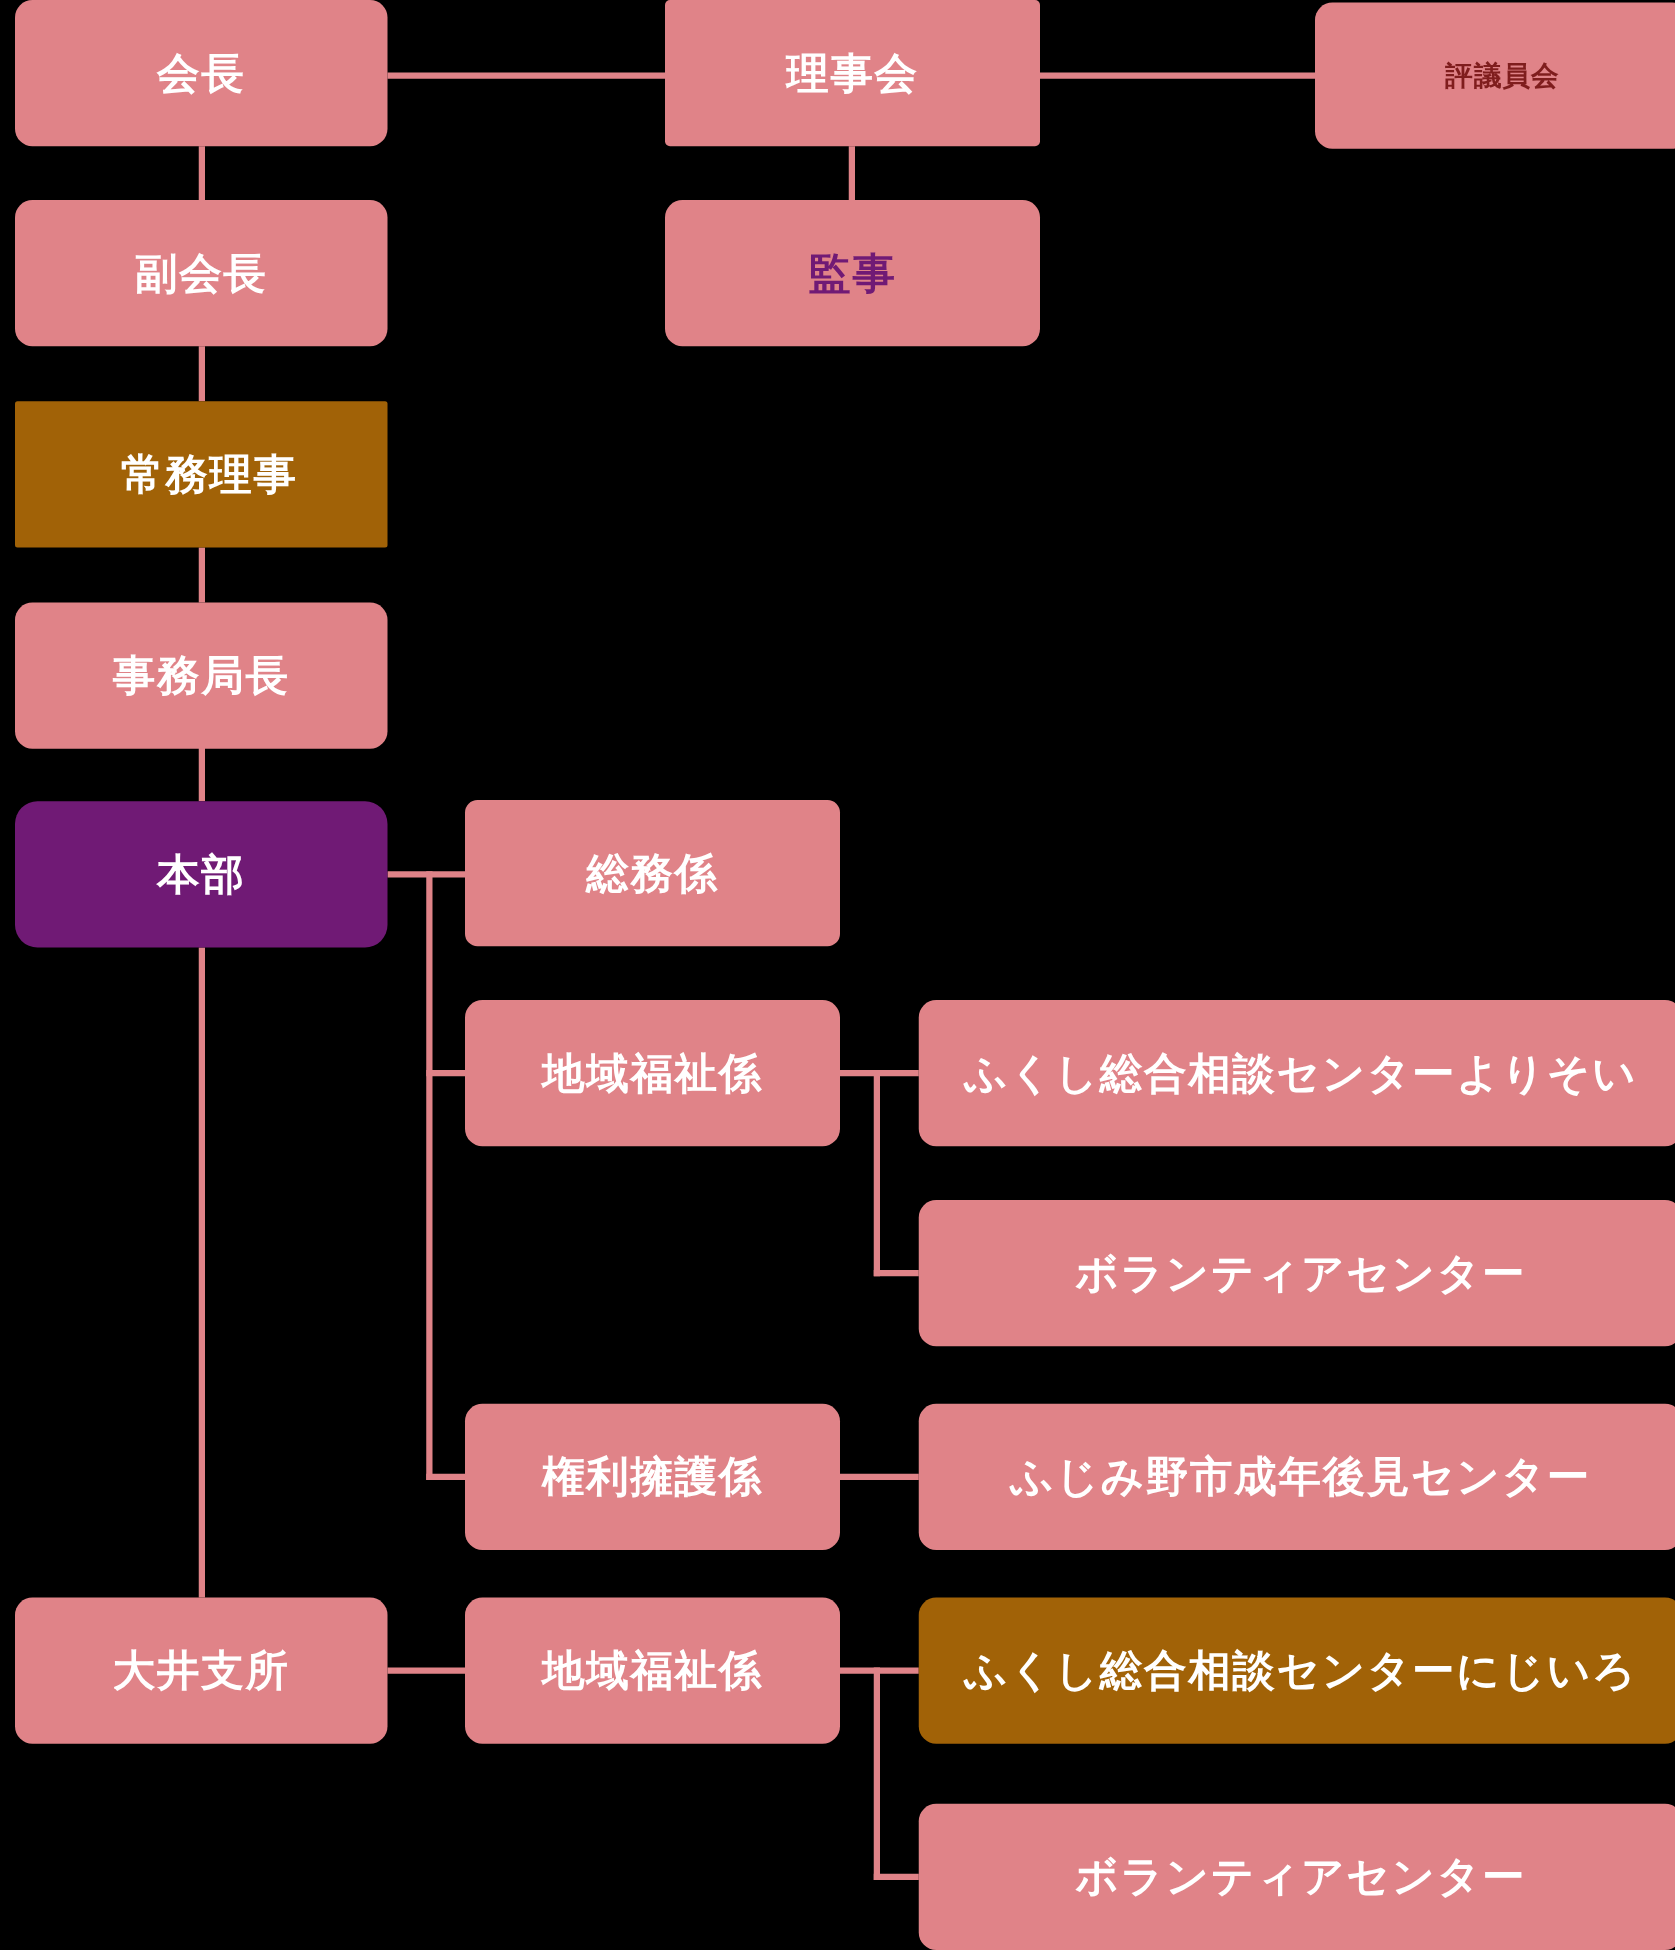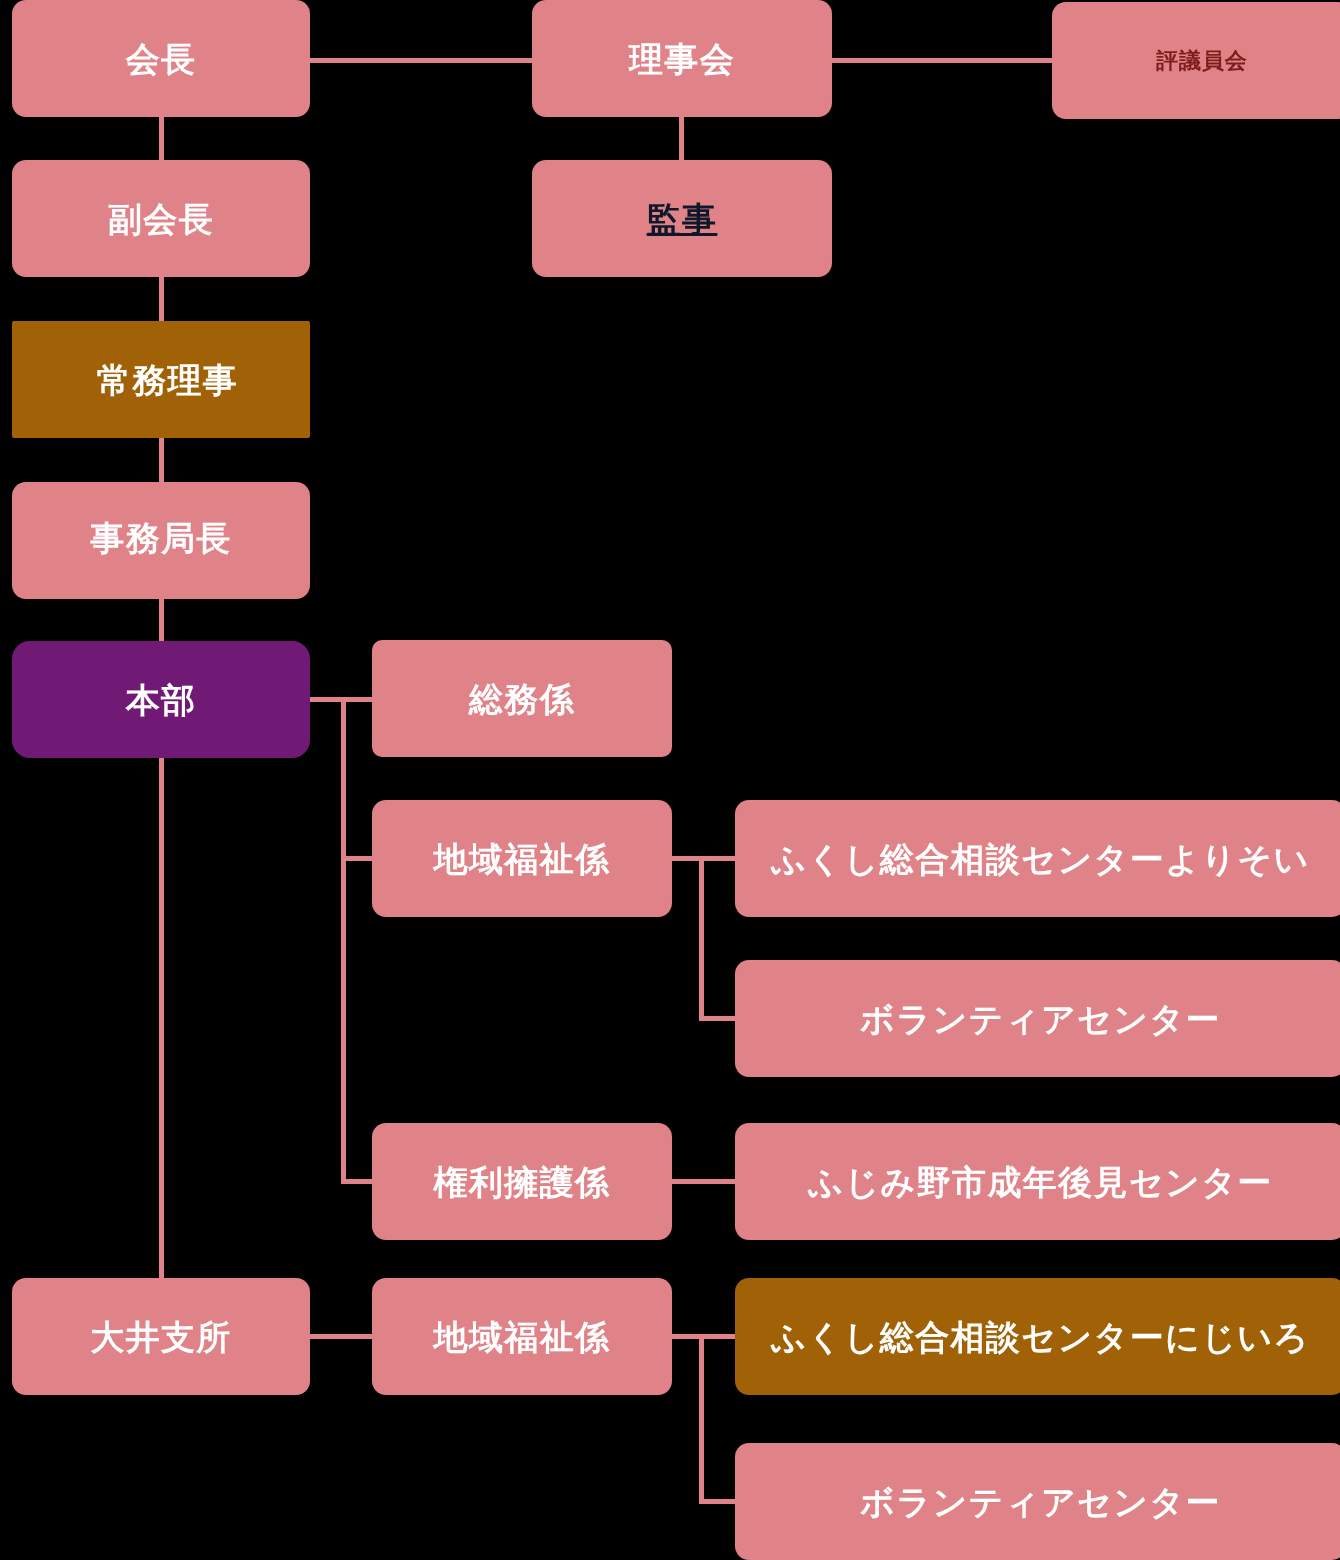--- a/index.html
+++ b/index.html
@@ -51,36 +51,36 @@
     <div class="line" style="left: 687px; top: 856px; width: 5px; height: 165px; background: rgb(224, 131, 136);"></div>
     <div class="line" style="left: 687px; top: 1016px; width: 36px; height: 5px; background: rgb(224, 131, 136);"></div>
     <div class="line" style="left: 660px; top: 1179px; width: 63px; height: 5px; background: rgb(224, 131, 136);"></div>
     <div class="line" style="left: 298px; top: 1334px; width: 62px; height: 5px; background: rgb(224, 131, 136);"></div>
     <div class="line" style="left: 660px; top: 1334px; width: 63px; height: 5px; background: rgb(224, 131, 136);"></div>
     <div class="line" style="left: 687px; top: 1334px; width: 5px; height: 170px; background: rgb(224, 131, 136);"></div>
     <div class="line" style="left: 687px; top: 1499px; width: 36px; height: 5px; background: rgb(224, 131, 136);"></div>
     <div class="node" style="left: 0px; top: 0px; width: 298px; height: 117px; background: rgb(224, 131, 136); border-radius: 14px;">
       <span class="label" style="color: rgb(255, 255, 255); font-size: 34px;">会長</span>
     </div>
-    <div class="node" style="left: 520px; top: 0px; width: 300px; height: 117px; background: rgb(224, 131, 136); border-radius: 14px;">
+    <div class="node" style="left: 520px; top: 0px; width: 300px; height: 117px; background: rgb(224, 131, 136); border-radius: 4px;">
       <span class="label" style="color: rgb(255, 255, 255); font-size: 34px;">理事会</span>
     </div>
     <div class="node" style="left: 1040px; top: 2px; width: 300px; height: 117px; background: rgb(224, 131, 136); border-radius: 14px;">
       <span class="label" style="color: #7f1d1d; font-size: 22px;">評議員会</span>
     </div>
     <div class="node" style="left: 0px; top: 160px; width: 298px; height: 117px; background: rgb(224, 131, 136); border-radius: 14px;">
       <span class="label" style="color: rgb(255, 255, 255); font-size: 34px;">副会長</span>
     </div>
     <div class="node" style="left: 520px; top: 160px; width: 300px; height: 117px; background: rgb(224, 131, 136); border-radius: 14px;">
-      <span class="label" style="color: #0f172a; font-size: 34px; text-decoration: underline;">監事</span>
+      <span class="label" style="color: #701a75; font-size: 34px;">監事</span>
     </div>
     <div class="node" style="left: 0px; top: 321px; width: 298px; height: 117px; background: #a16207; border-radius: 2px; padding-left: 13px;">
       <span class="label" style="color: rgb(255, 255, 255); font-size: 34px;">常務理事</span>
     </div>
-    <div class="node" style="left: 0px; top: 482px; width: 298px; height: 117px; background: rgb(224, 131, 136); border-radius: 14px; font-family: Liberation Mono, monospace;">
+    <div class="node" style="left: 0px; top: 482px; width: 298px; height: 117px; background: rgb(224, 131, 136); border-radius: 14px;">
       <span class="label" style="color: rgb(255, 255, 255); font-size: 34px;">事務局長</span>
     </div>
     <div class="node" style="left: 0px; top: 641px; width: 298px; height: 117px; background: #701a75; border-radius: 18px;">
       <span class="label" style="color: rgb(255, 255, 255); font-size: 34px;">本部</span>
     </div>
     <div class="node" style="left: 360px; top: 640px; width: 300px; height: 117px; background: rgb(224, 131, 136); border-radius: 10px;">
       <span class="label" style="color: rgb(255, 255, 255); font-size: 34px;">総務係</span>
     </div>
     <div class="node" style="left: 360px; top: 800px; width: 300px; height: 117px; background: rgb(224, 131, 136); border-radius: 14px;">
       <span class="label" style="color: rgb(255, 255, 255); font-size: 34px;">地域福祉係</span>

